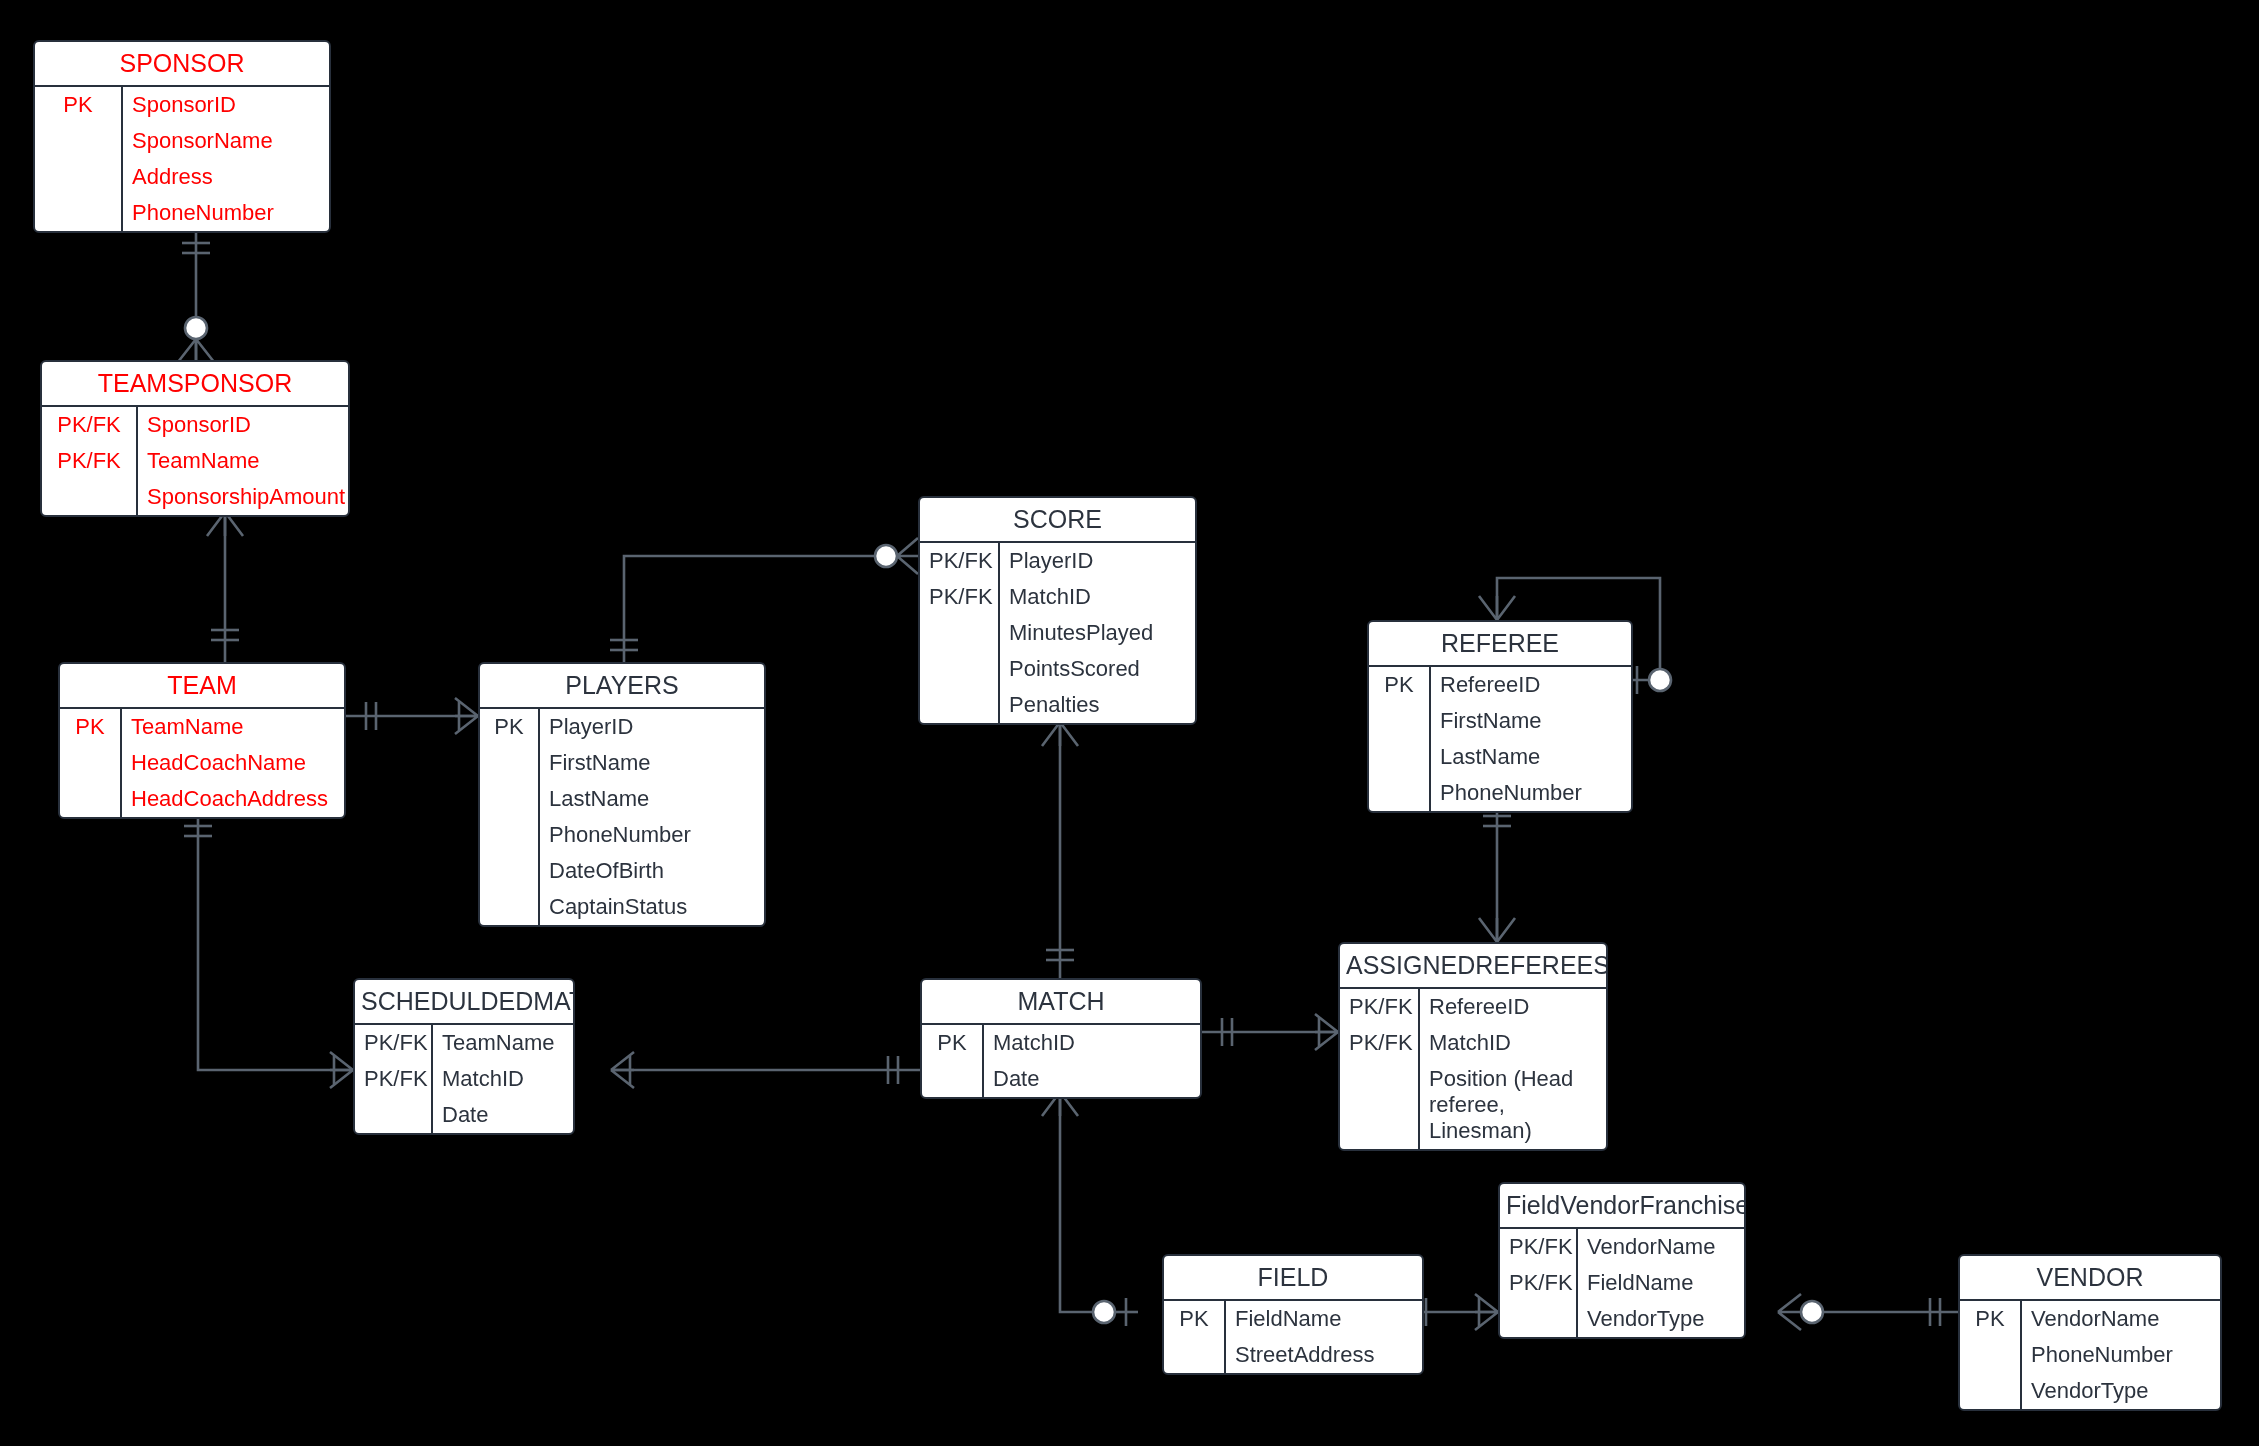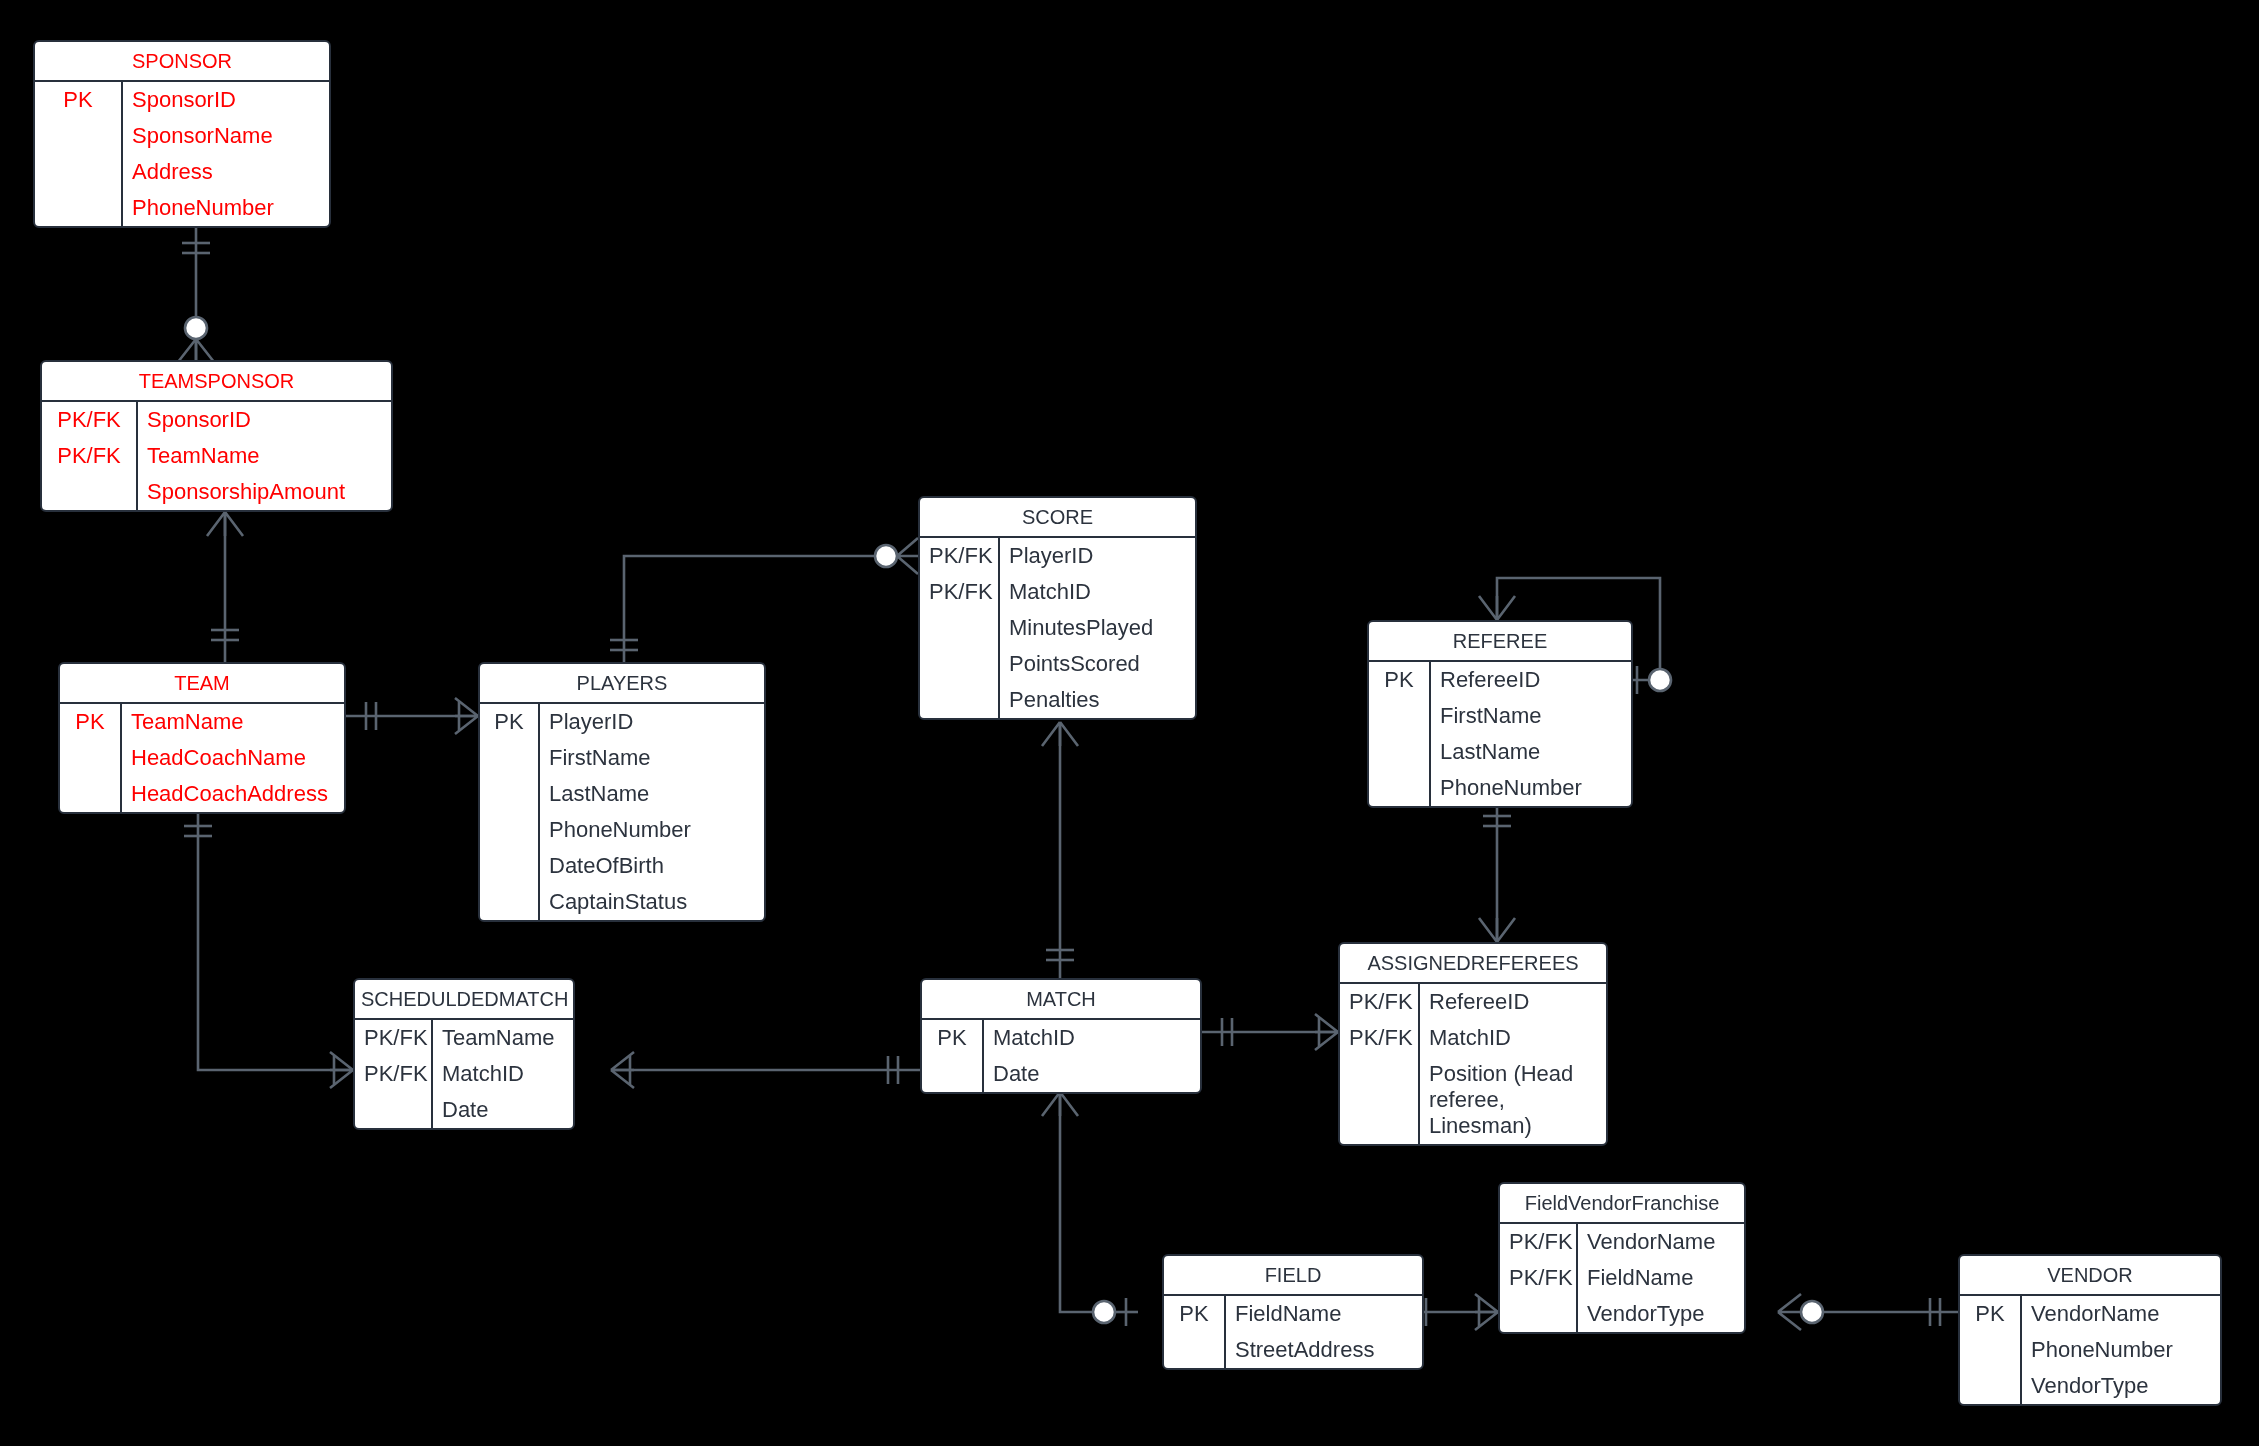--- a/index.html
+++ b/index.html
@@ -23,21 +23,21 @@
   .entity {
     position: absolute;
     background: #ffffff;
     border: 2px solid #28303c;
     border-radius: 6px;
     overflow: hidden;
     z-index: 5;
   }
   .ent-title {
     text-align: center;
-    font-size: 20px;
+    font-size: 25px;
     line-height: 1.0;
     padding: 9px 6px 9px 6px;
     color: #2c333e;
     white-space: nowrap;
   }
   .ent-body {
     border-top: 2px solid #28303c;
     display: flex;
     align-items: stretch;
   }
@@ -187,21 +187,21 @@
           <div class="cell blank">&nbsp;</div>
         </div>
         <div class="col-attr">
           <div class="cell">SponsorID</div>
           <div class="cell">SponsorName</div>
           <div class="cell">Address</div>
           <div class="cell">PhoneNumber</div>
         </div>
       </div>
     </div>
-    <div class="entity red" style="left: 40px; top: 360px; width: 353px;">
+    <div class="entity red" style="left: 40px; top: 360px; width: 310px;">
       <div class="ent-title">TEAMSPONSOR</div>
       <div class="ent-body">
         <div class="col-key" style="width: 96px;">
           <div class="cell">PK/FK</div>
           <div class="cell">PK/FK</div>
           <div class="cell blank">&nbsp;</div>
         </div>
         <div class="col-attr">
           <div class="cell">SponsorID</div>
           <div class="cell">TeamName</div>

